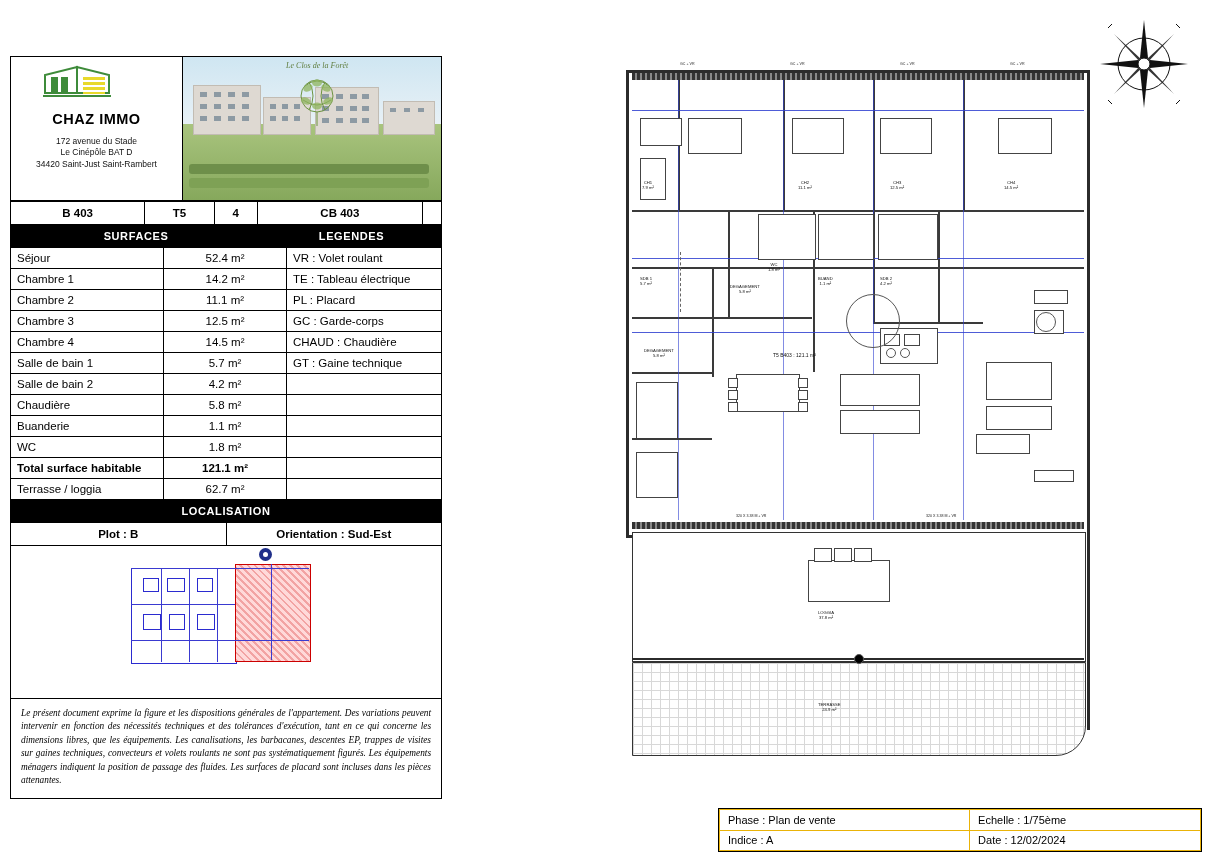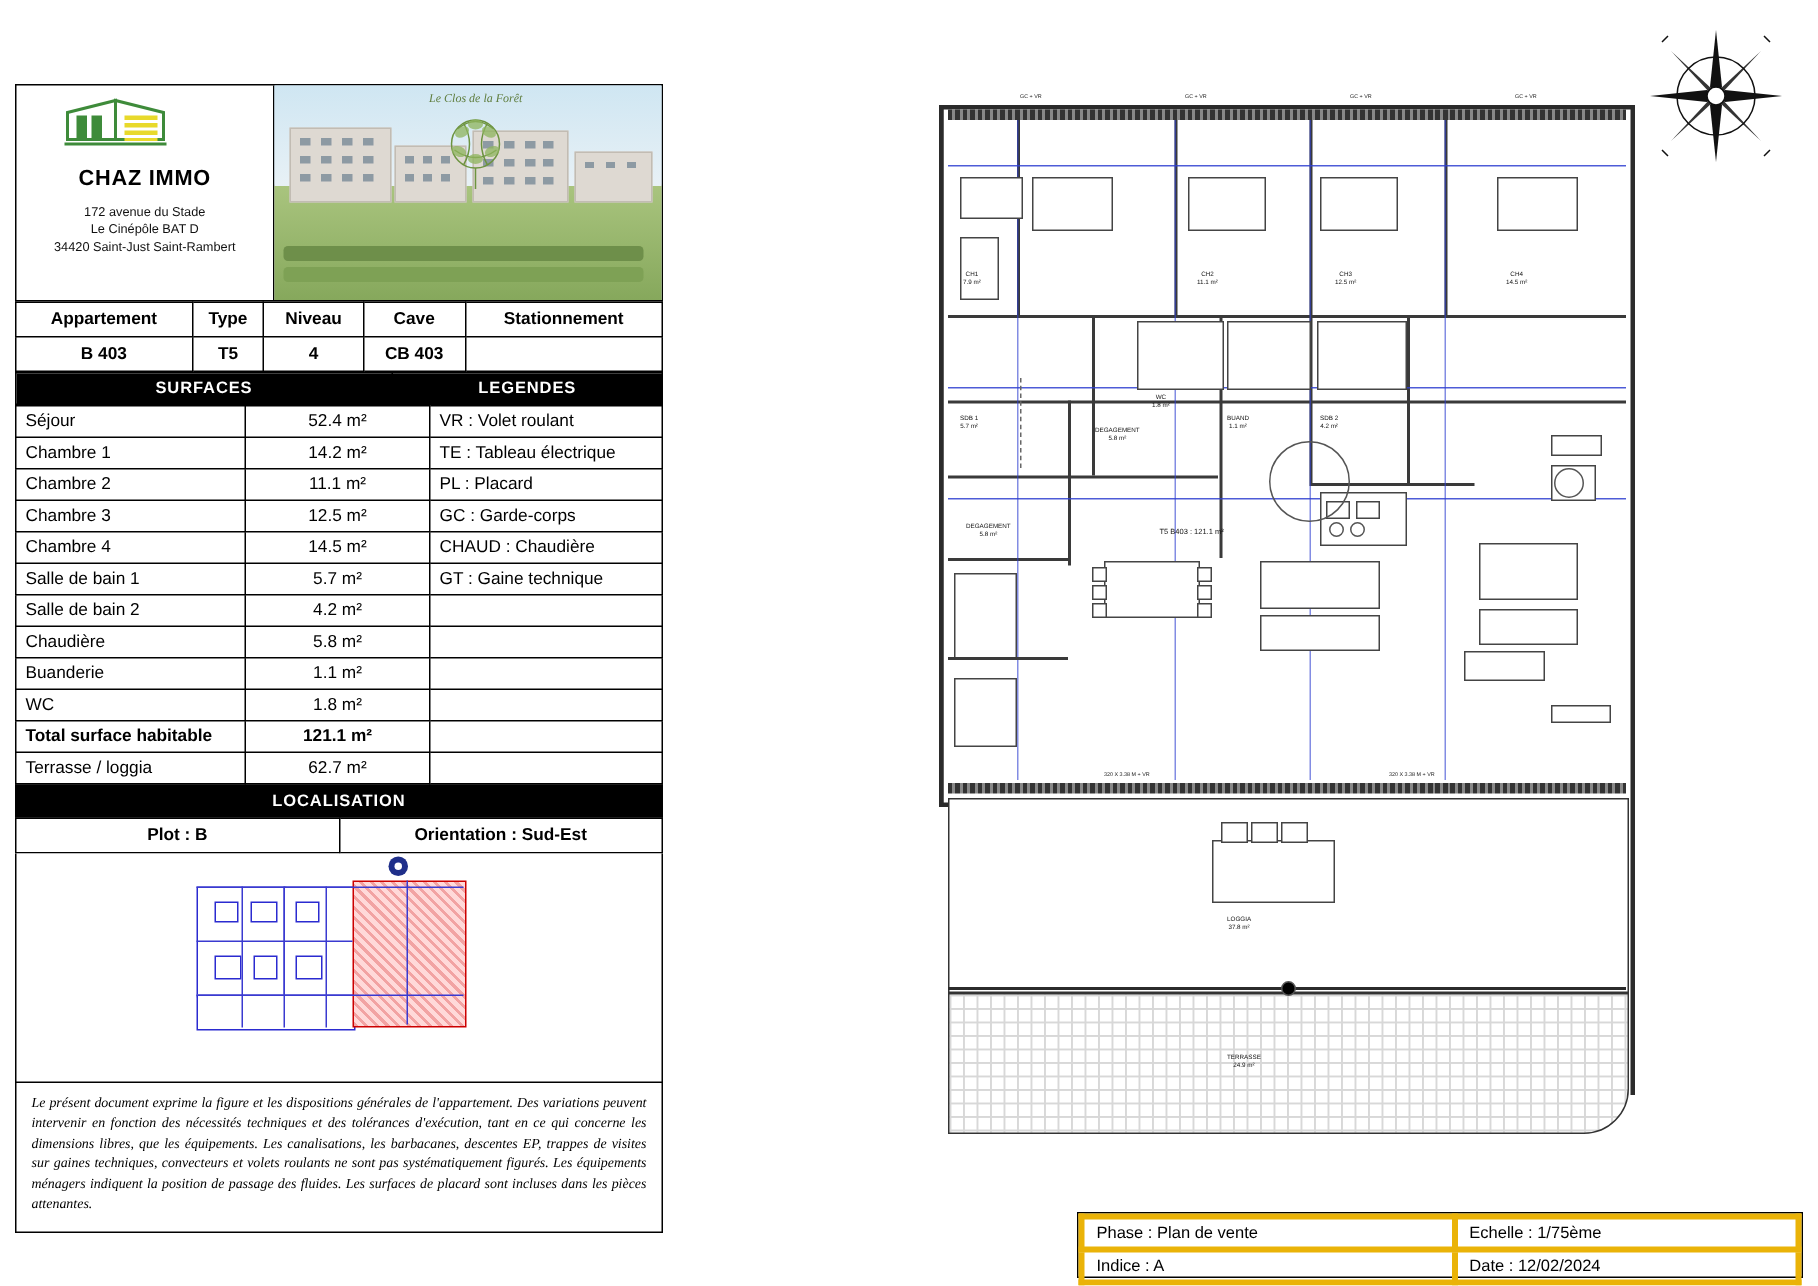--- a/index.html
+++ b/index.html
@@ -58,21 +58,21 @@
   .furn{position:absolute;border:.6px solid #444;background:#fff;}
   .circ{position:absolute;border:.6px solid #555;border-radius:50%;}
   .dash{position:absolute;border-left:.6px dashed #666;}
   .dim{position:absolute;font-size:3.6px;color:#222;}
   .terr{position:absolute;background:#fff;border:1px solid #333;}
   .grid-t{position:absolute;background-image:linear-gradient(#d8d8d8 1px,transparent 1px),linear-gradient(90deg,#d8d8d8 1px,transparent 1px);background-size:9px 9px;}
 
   
   #cartouche{position:absolute;left:718px;top:808px;width:482px;height:42px;border:1px solid #000;}
   #cartouche table{height:100%;}
-  #cartouche td{border:4px solid #eab308;font-size:11px;padding:3px 8px;}
+  #cartouche td{border:1px solid #eab308;font-size:11px;padding:3px 8px;}
   .cart-l{width:52%;}
 </style>
 </head>
 <body>
 
 <div id="left-panel">
 
   <div class="logo-row">
     <div class="logo-cell">
       <div class="logo-mark">
@@ -160,27 +160,20 @@
             <ellipse cx="42" cy="13" rx="5" ry="3.4"></ellipse>
             <ellipse cx="42" cy="36" rx="5" ry="3.4"></ellipse>
           </g>
         </svg>
       </div>
     </div>
   </div>
 
   <table class="t-main">
     <tbody>
-        <tr class="hdr-row">
-      <td>Appartement</td>
-      <td>Type</td>
-      <td>Niveau</td>
-      <td>Cave</td>
-      <td>Stationnement</td>
-    </tr>
     <tr class="val-row">
       <td>B 403</td>
       <td>T5</td>
       <td>4</td>
       <td>CB 403</td>
       <td></td>
     </tr>
   </tbody>
     </table>
 

